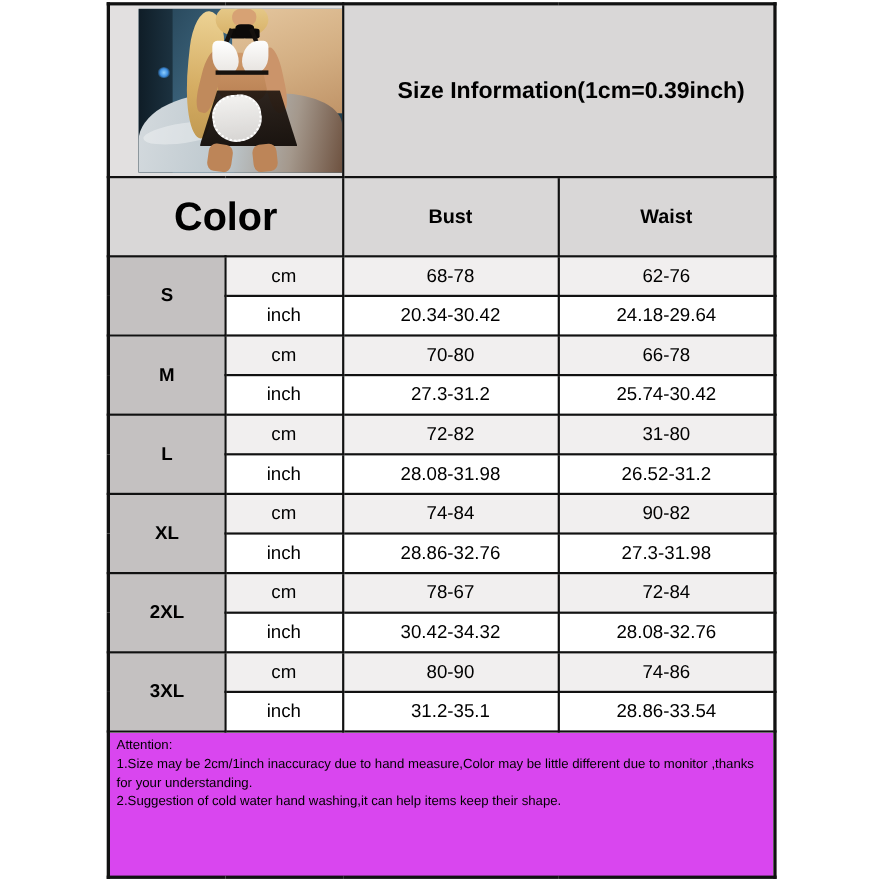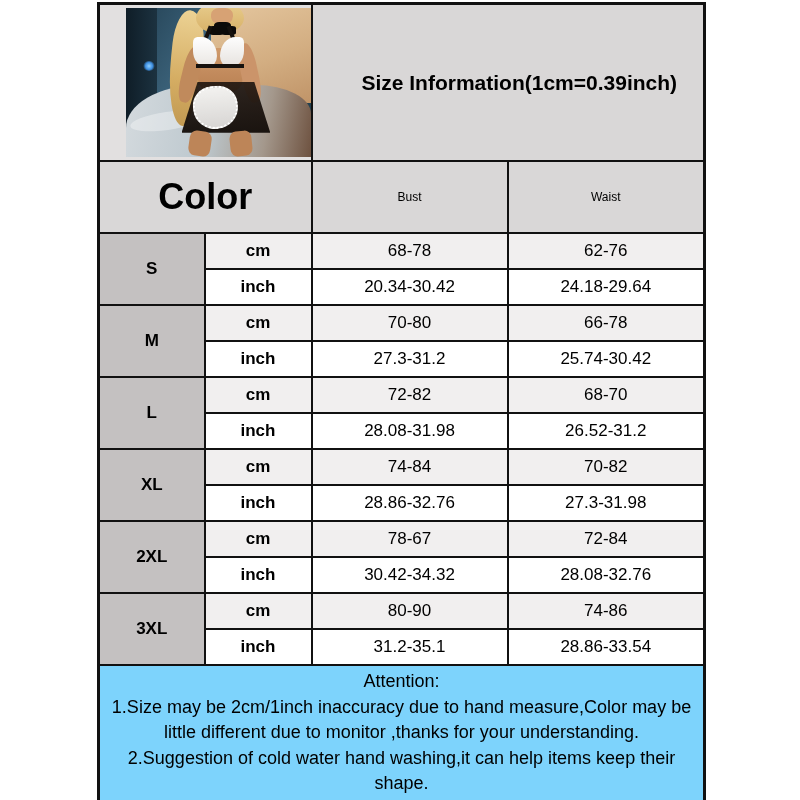--- a/index.html
+++ b/index.html
@@ -11,29 +11,29 @@
        font-family:"Liberation Sans",sans-serif;color:#000;position:relative;}
   .sheet{position:absolute;left:97px;top:2px;}
   table.size-table{border-collapse:collapse;table-layout:fixed;width:606px;
        border:3px solid var(--border);}
   td{border:2px solid var(--border);text-align:center;vertical-align:middle;
      padding:0;font-size:17px;overflow:hidden;}
   .h-photo{height:152px;} .h-head{height:70px;} .h-sub{height:34px;} .h-att{height:124px;}
   .title-cell{background:var(--header_gray);font-weight:bold;font-size:21px;padding-left:23px;}
   .photo-cell{background:#e2e0e0;padding:1px 0 2px 26px;}
   .size-head{background:var(--header_gray);font-weight:bold;font-size:36px;}
-  .col-head{background:var(--header_gray);font-weight:normal;font-size:12px;margin-top:18px;}
+  .col-head{background:var(--header_gray);font-weight:bold;font-size:18px;margin-top:18px;}
   .size-label{background:var(--size_cell_gray);font-weight:bold;}
-  .unit-label{font-weight:bold;margin-top:30px;}
+  .unit-label{font-weight:normal;margin-top:30px;}
   tr.cm-row td.data{background:var(--cm_row_gray);}
   tr.inch-row td.data{background:var(--inch_row_white);}
   tr.cm-row td.unit-label{background:var(--cm_row_gray);}
   tr.inch-row td.unit-label{background:var(--inch_row_white);}
-  .attention-cell{vertical-align:top;text-align:center;padding:3px 6px;
-      font-size:18px;line-height:1.42;background:#7dd3fc;}
+  .attention-cell{vertical-align:top;text-align:left;padding:3px 6px;
+      font-size:12px;line-height:1.42;background:#d946ef;}
   .attention-cell p{margin:0;}
 
   
   .photo{position:relative;width:185px;height:149px;overflow:hidden;background:#23404f;}
   .photo *{position:absolute;}
   .ph-wardrobe{left:0;top:0;width:17%;height:100%;
       background:linear-gradient(90deg,#0f1d27,#1c3240);}
   .ph-wall-teal{left:17%;top:0;width:30%;height:100%;
       background:linear-gradient(120deg,#2a4a5e,#45708a 70%,#57809a);}
   .ph-glow{left:9%;top:36%;width:12px;height:10px;border-radius:50%;
@@ -147,33 +147,33 @@
   <tr class="inch-row">
     <td class="unit-label h-sub">inch</td>
     <td class="data h-sub">27.3-31.2</td>
     <td class="data h-sub">25.74-30.42</td>
   </tr>
 
   <tr class="cm-row">
     <td rowspan="2" class="size-label h-sub">L</td>
     <td class="unit-label h-sub">cm</td>
     <td class="data h-sub">72-82</td>
-    <td class="data h-sub">68-70</td>
+    <td class="data h-sub">31-80</td>
   </tr>
   <tr class="inch-row">
     <td class="unit-label h-sub">inch</td>
     <td class="data h-sub">28.08-31.98</td>
     <td class="data h-sub">26.52-31.2</td>
   </tr>
 
   <tr class="cm-row">
     <td rowspan="2" class="size-label h-sub">XL</td>
     <td class="unit-label h-sub">cm</td>
     <td class="data h-sub">74-84</td>
-    <td class="data h-sub">70-82</td>
+    <td class="data h-sub">90-82</td>
   </tr>
   <tr class="inch-row">
     <td class="unit-label h-sub">inch</td>
     <td class="data h-sub">28.86-32.76</td>
     <td class="data h-sub">27.3-31.98</td>
   </tr>
 
   <tr class="cm-row">
     <td rowspan="2" class="size-label h-sub">2XL</td>
     <td class="unit-label h-sub">cm</td>

